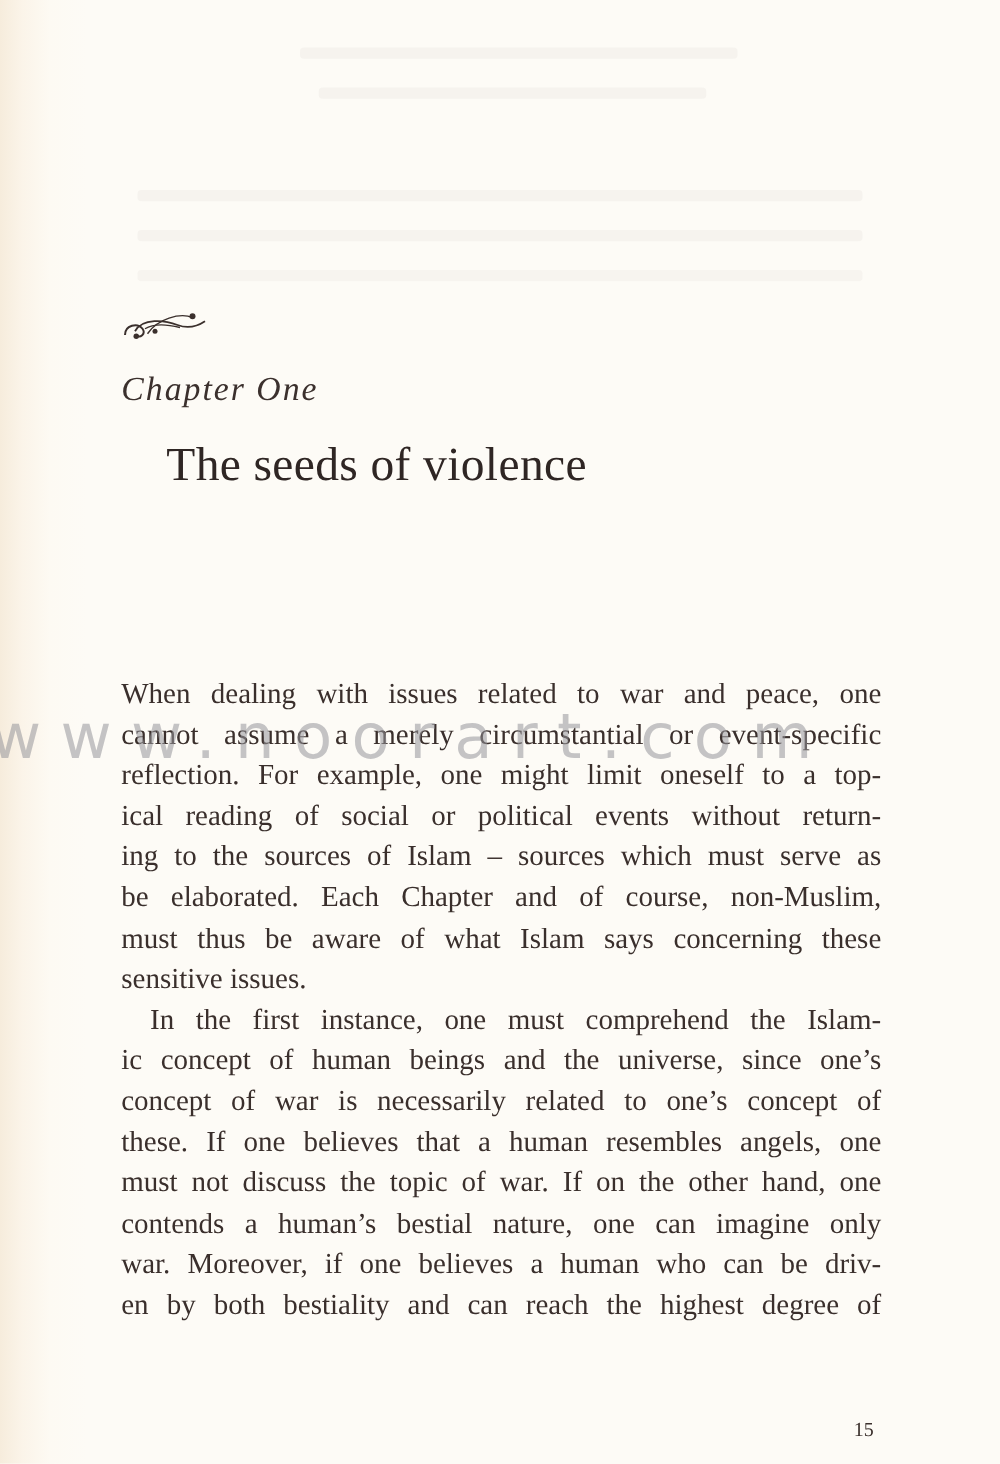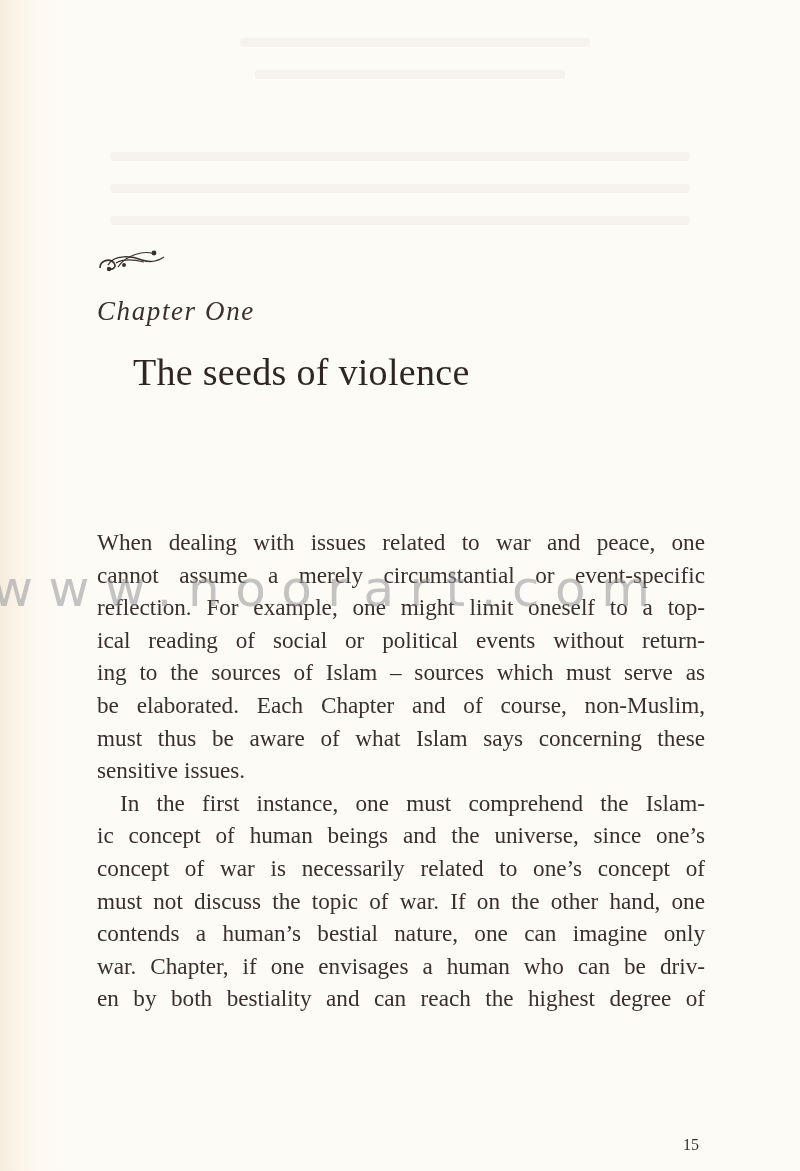--- a/index.html
+++ b/index.html
@@ -57,21 +57,21 @@
       left: 97px;
       top: 350px;
       font-size: 38px;
       letter-spacing: 0.3px;
       color: #2f2624;
       margin-left: 36px;
     }
     .body-text {
       position: absolute;
       left: 97px;
-      top: 526px;
+      top: 539px;
       width: 608px;
       font-size: 23.2px;
       line-height: 32.6px;
       text-align: justify;
       color: #3a2f2c;
     }
     .body-text .line {
       display: block;
       white-space: nowrap;
       text-align-last: justify;
@@ -136,23 +136,24 @@
       <span class="line">ical reading of social or political events without return-</span>
       <span class="line">ing to the sources of Islam – sources which must serve as</span>
       <span class="line">be elaborated. Each Chapter and of course, non-Muslim,</span>
       <span class="line">must thus be aware of what Islam says concerning these</span>
       <span class="line last">sensitive issues.</span>
     </div>
     <div>
       <span class="line indent">In the first instance, one must comprehend the Islam-</span>
       <span class="line">ic concept of human beings and the universe, since one’s</span>
       <span class="line">concept of war is necessarily related to one’s concept of</span>
+      <span class="line">these. If one believes that a human resembles angels, one</span>
       <span class="line">must not discuss the topic of war. If on the other hand, one</span>
       <span class="line">contends a human’s bestial nature, one can imagine only</span>
-      <span class="line">war. Chapter, if one envisages a human who can be driv-</span>
+      <span class="line">war. Moreover, if one believes a human who can be driv-</span>
       <span class="line">en by both bestiality and can reach the highest degree of</span>
     </div>
   </div>
 
   <div class="watermark">www.noorart.com</div>
 
   <div class="page-number">15</div>
 </div>
 
 </body></html>

